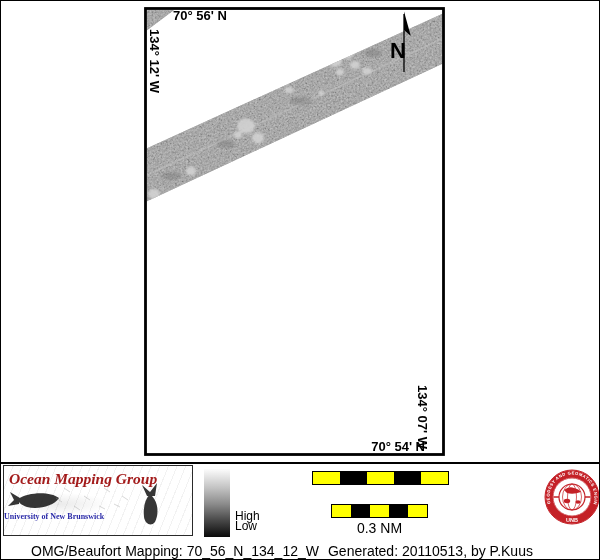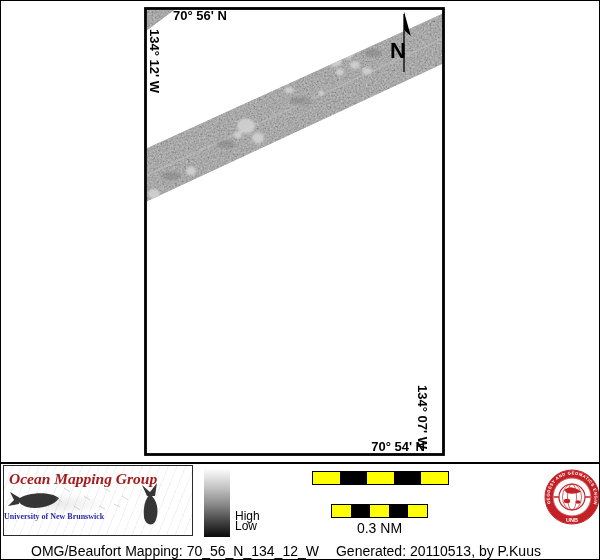--- a/index.html
+++ b/index.html
@@ -55,21 +55,21 @@
   .seg.k{background:#000;}
   .sbar-label{position:absolute;text-align:center;font-size:14px;}
   .lbl-km{left:311px;top:486px;width:137px;}
   .lbl-nm{left:330px;top:519px;width:97px;}
 
   
   .seal{position:absolute;left:542px;top:467px;}
 
   
   .credit{position:absolute;left:30px;top:542px;font-size:14px;white-space:nowrap;}
-  .credit .gen{margin-left:17px;}
+  .credit .gen{margin-left:9px;}
 </style>
 </head>
 <body>
 
 <div class="page">
 
   <svg class="map-svg" width="600" height="462" viewBox="0 0 600 462">
     <defs>
       <clipPath id="mapClip">
           <rect x="146" y="9" width="295.5" height="443.5"></rect>

